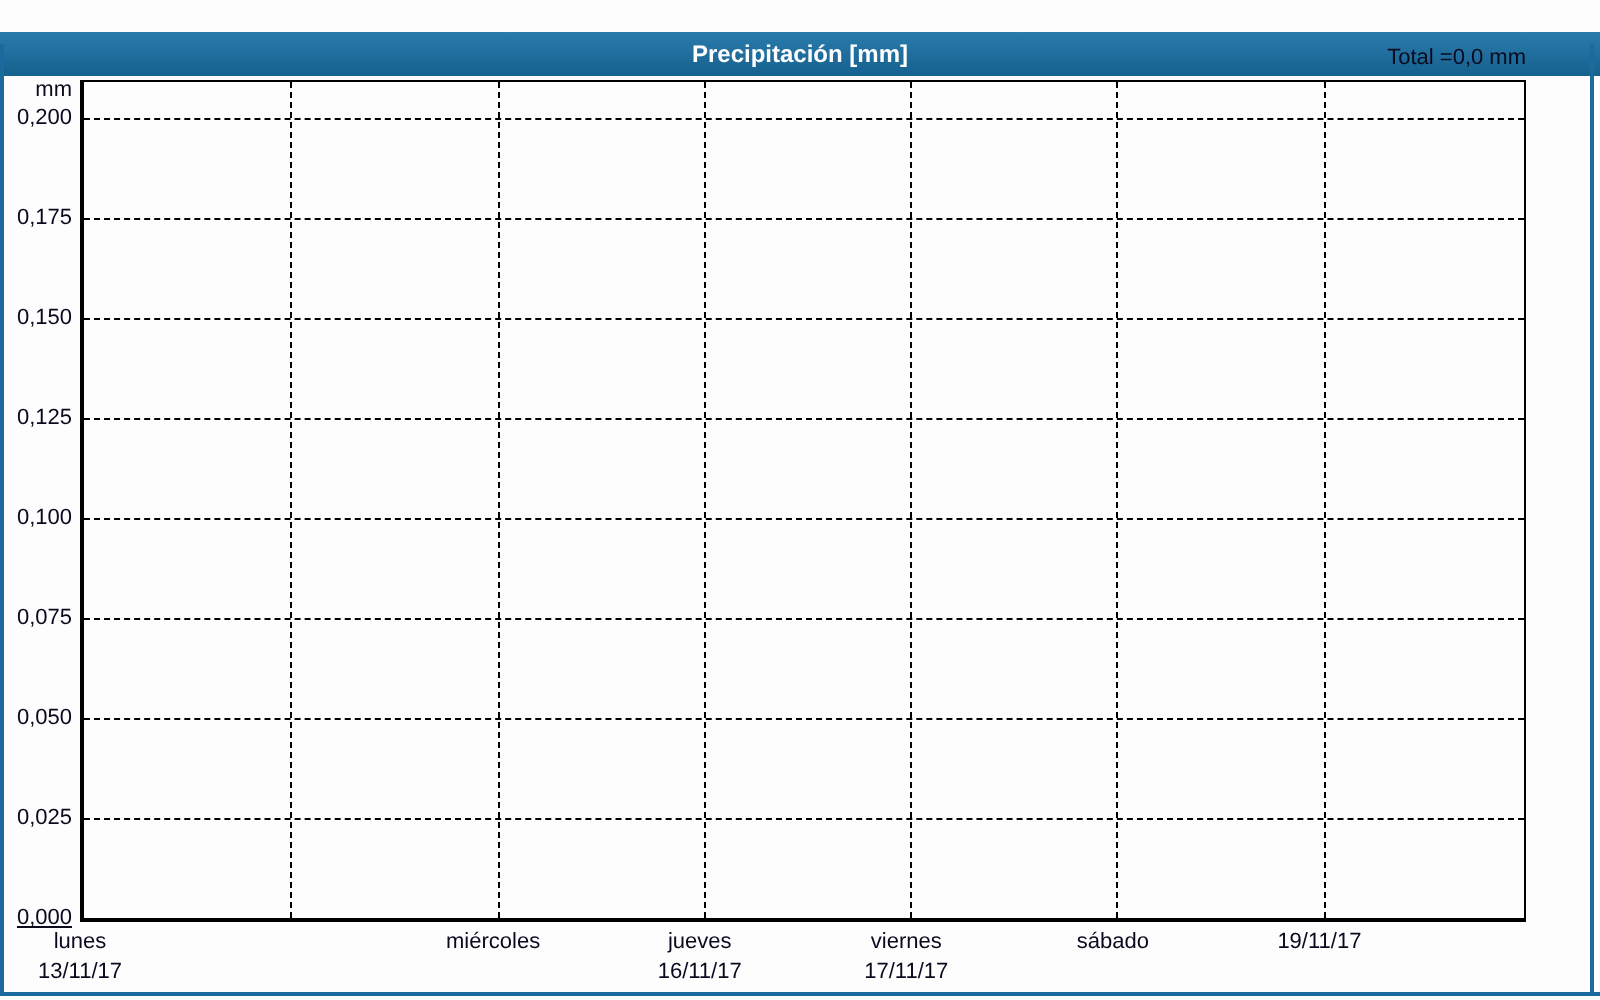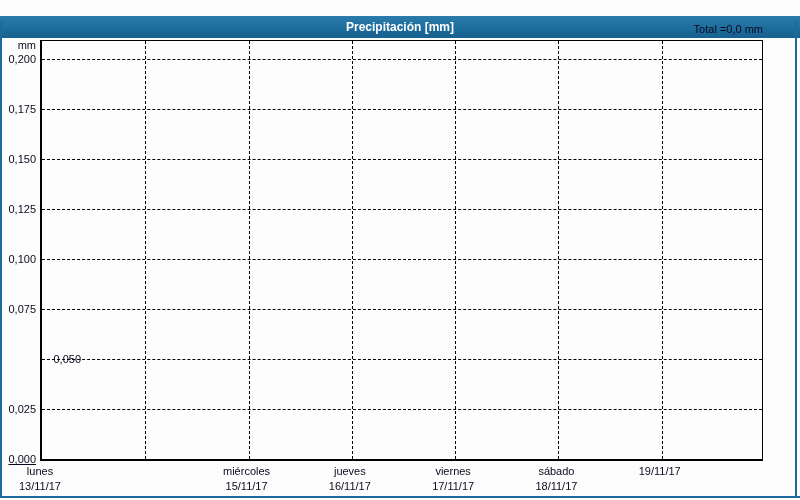--- a/index.html
+++ b/index.html
@@ -87,51 +87,49 @@
       <div class="v-grid" style="left: 206.571px;"></div>
       <div class="v-grid" style="left: 309.857px;"></div>
       <div class="v-grid" style="left: 413.143px;"></div>
       <div class="v-grid" style="left: 516.429px;"></div>
       <div class="v-grid" style="left: 619.714px;"></div>
     </div>
 
   <div id="ylabels">
       <div class="y-tick" style="top: 452px; text-decoration: underline;">0,000</div>
       <div class="y-tick" style="top: 402px;">0,025</div>
-      <div class="y-tick" style="top: 352px; margin-left: 45px;">0,050</div>
+      <div class="y-tick" style="top: 352px;">0,050</div>
       <div class="y-tick" style="top: 302px;">0,075</div>
       <div class="y-tick" style="top: 252px;">0,100</div>
       <div class="y-tick" style="top: 202px;">0,125</div>
       <div class="y-tick" style="top: 152px;">0,150</div>
       <div class="y-tick" style="top: 102px;">0,175</div>
       <div class="y-tick" style="top: 52px;">0,200</div>
     </div>
 
   <div id="xlabels">
       <div class="x-day" style="left: 40px;">
         <span class="day-name">lunes</span>
         <span class="day-date">13/11/17</span>
       </div>
       <div class="x-day" style="left: 143.286px;">
       </div>
       <div class="x-day" style="left: 246.571px;">
         <span class="day-name">miércoles</span>
-        <span class="day-date">15/11/17</span>
       </div>
       <div class="x-day" style="left: 349.857px;">
         <span class="day-name">jueves</span>
         <span class="day-date">16/11/17</span>
       </div>
       <div class="x-day" style="left: 453.143px;">
         <span class="day-name">viernes</span>
         <span class="day-date">17/11/17</span>
       </div>
       <div class="x-day" style="left: 556.429px;">
         <span class="day-name">sábado</span>
-        <span class="day-date">18/11/17</span>
       </div>
       <div class="x-day" style="left: 659.714px;">
         <span class="day-date">19/11/17</span>
       </div>
     </div>
 
   <div class="border-left"></div>
   <div class="border-right"></div>
   <div class="border-bottom"></div>
 

